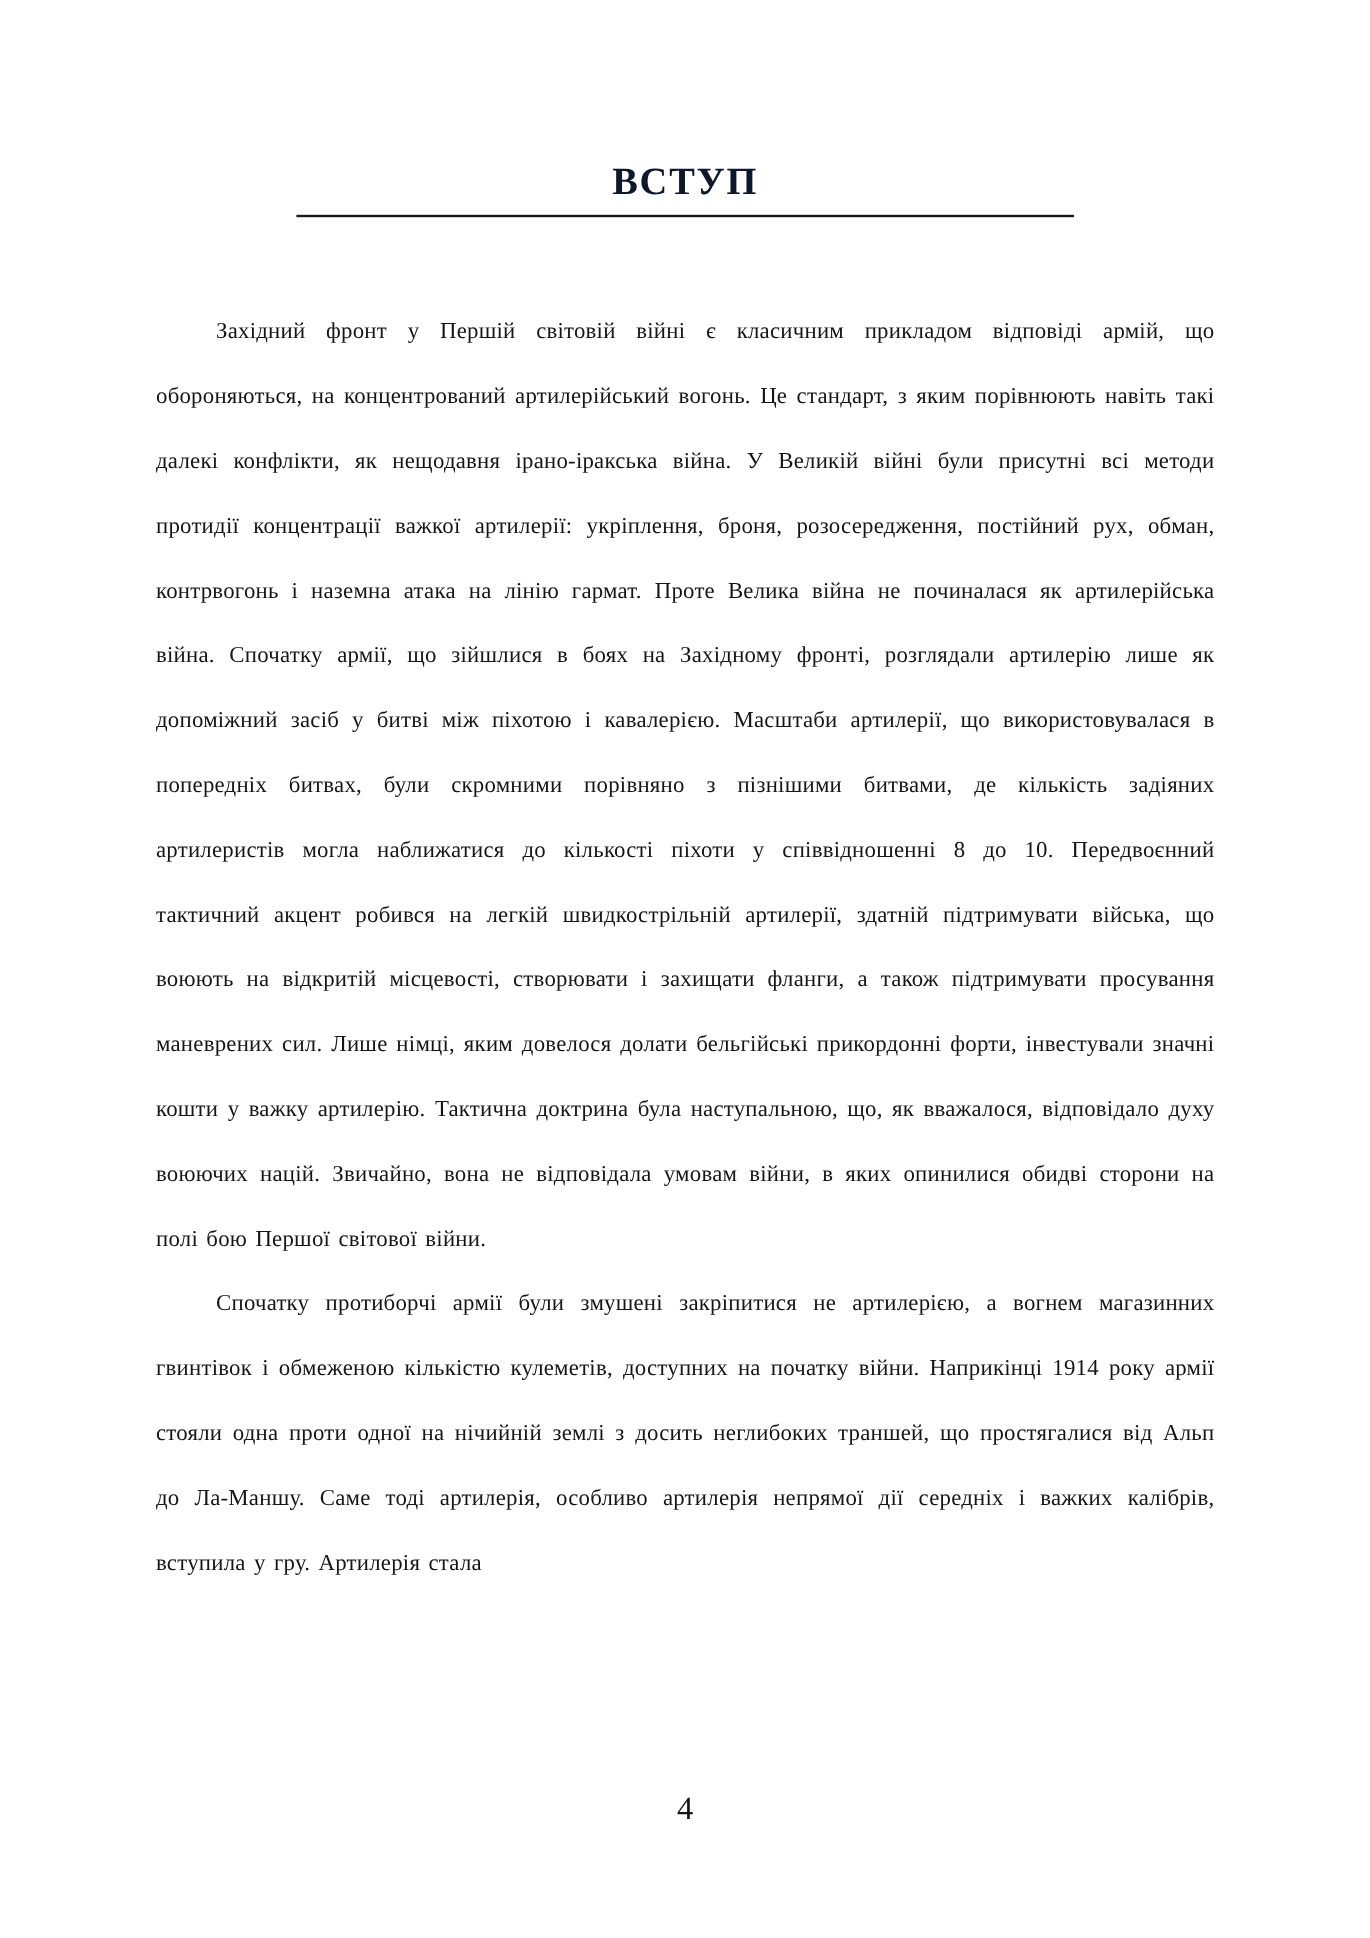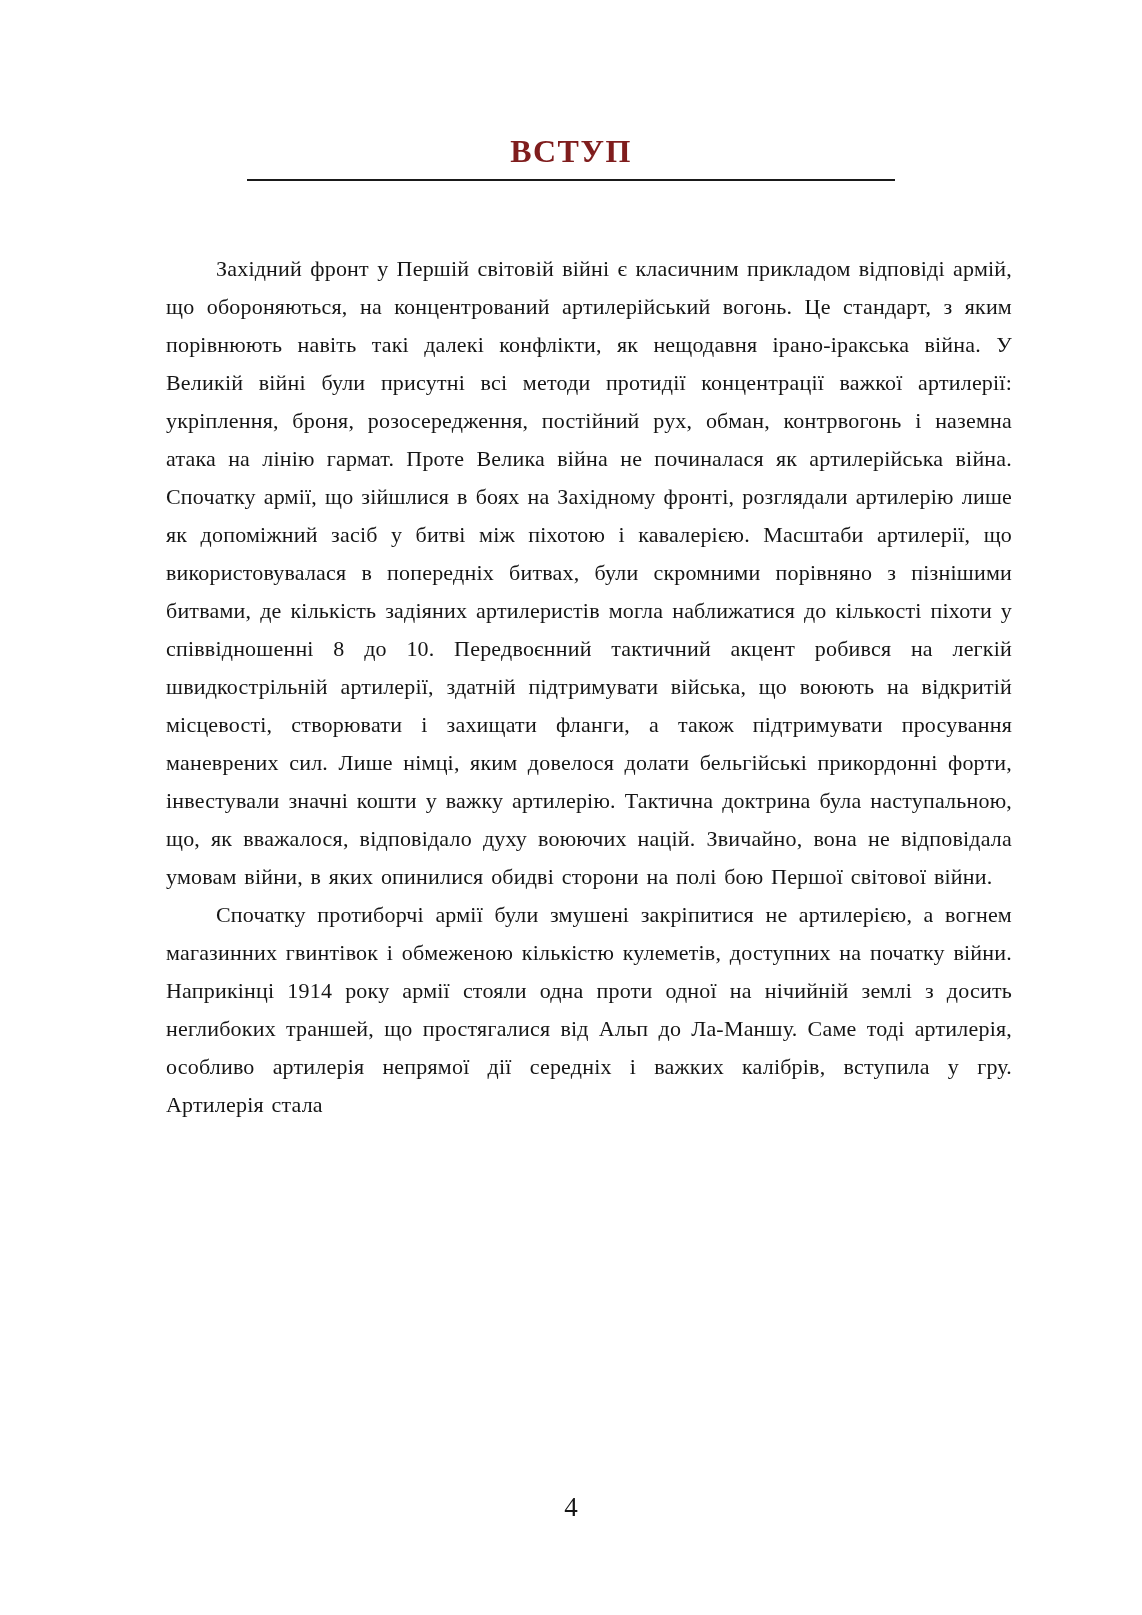--- a/index.html
+++ b/index.html
@@ -17,39 +17,38 @@
     box-sizing: border-box;
     overflow: hidden;
   }
   .title {
     margin: 0;
     padding-top: 133px;
     text-align: center;
     font-size: 32px;
     font-weight: 700;
     letter-spacing: 1.5px;
-    color: #7f1d1d;
+    color: #0f172a;
   }
   .title-rule {
     width: 648px;
     height: 0;
     border-bottom: 2px solid #1a1a1a;
     margin: 9px auto 0 auto;
   }
   .content {
     position: absolute;
     left: 130px;
     right: 130px;
     top: 250px;
-    font-size: 22px;
-    line-height: 38px;
+    font-size: 19px;
+    line-height: 54px;
     text-align: justify;
     word-spacing: 2px;
     letter-spacing: 0.2px;
-    margin-left: 36px;
   }
   .para {
     margin: 0;
     padding: 0;
     text-indent: 50px;
   }
   .page-number {
     position: absolute;
     bottom: 92px;
     left: 0;

